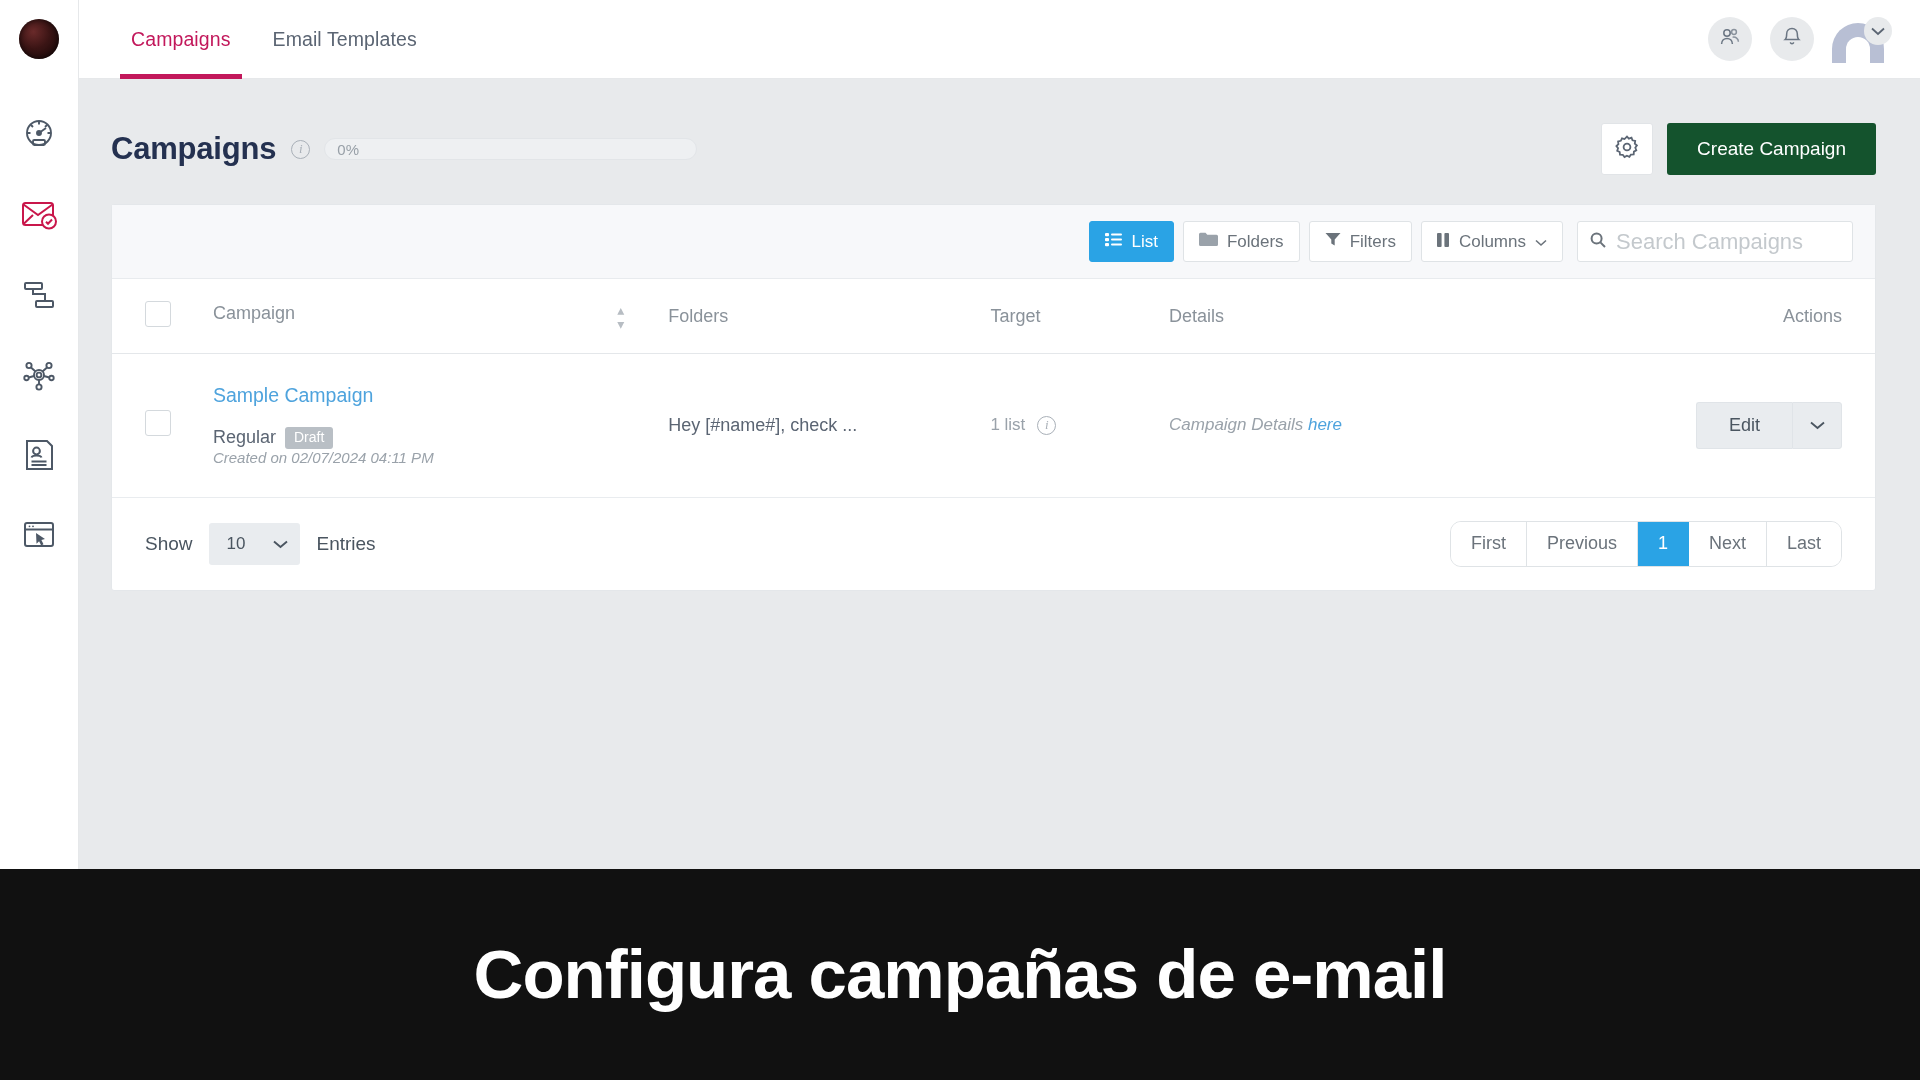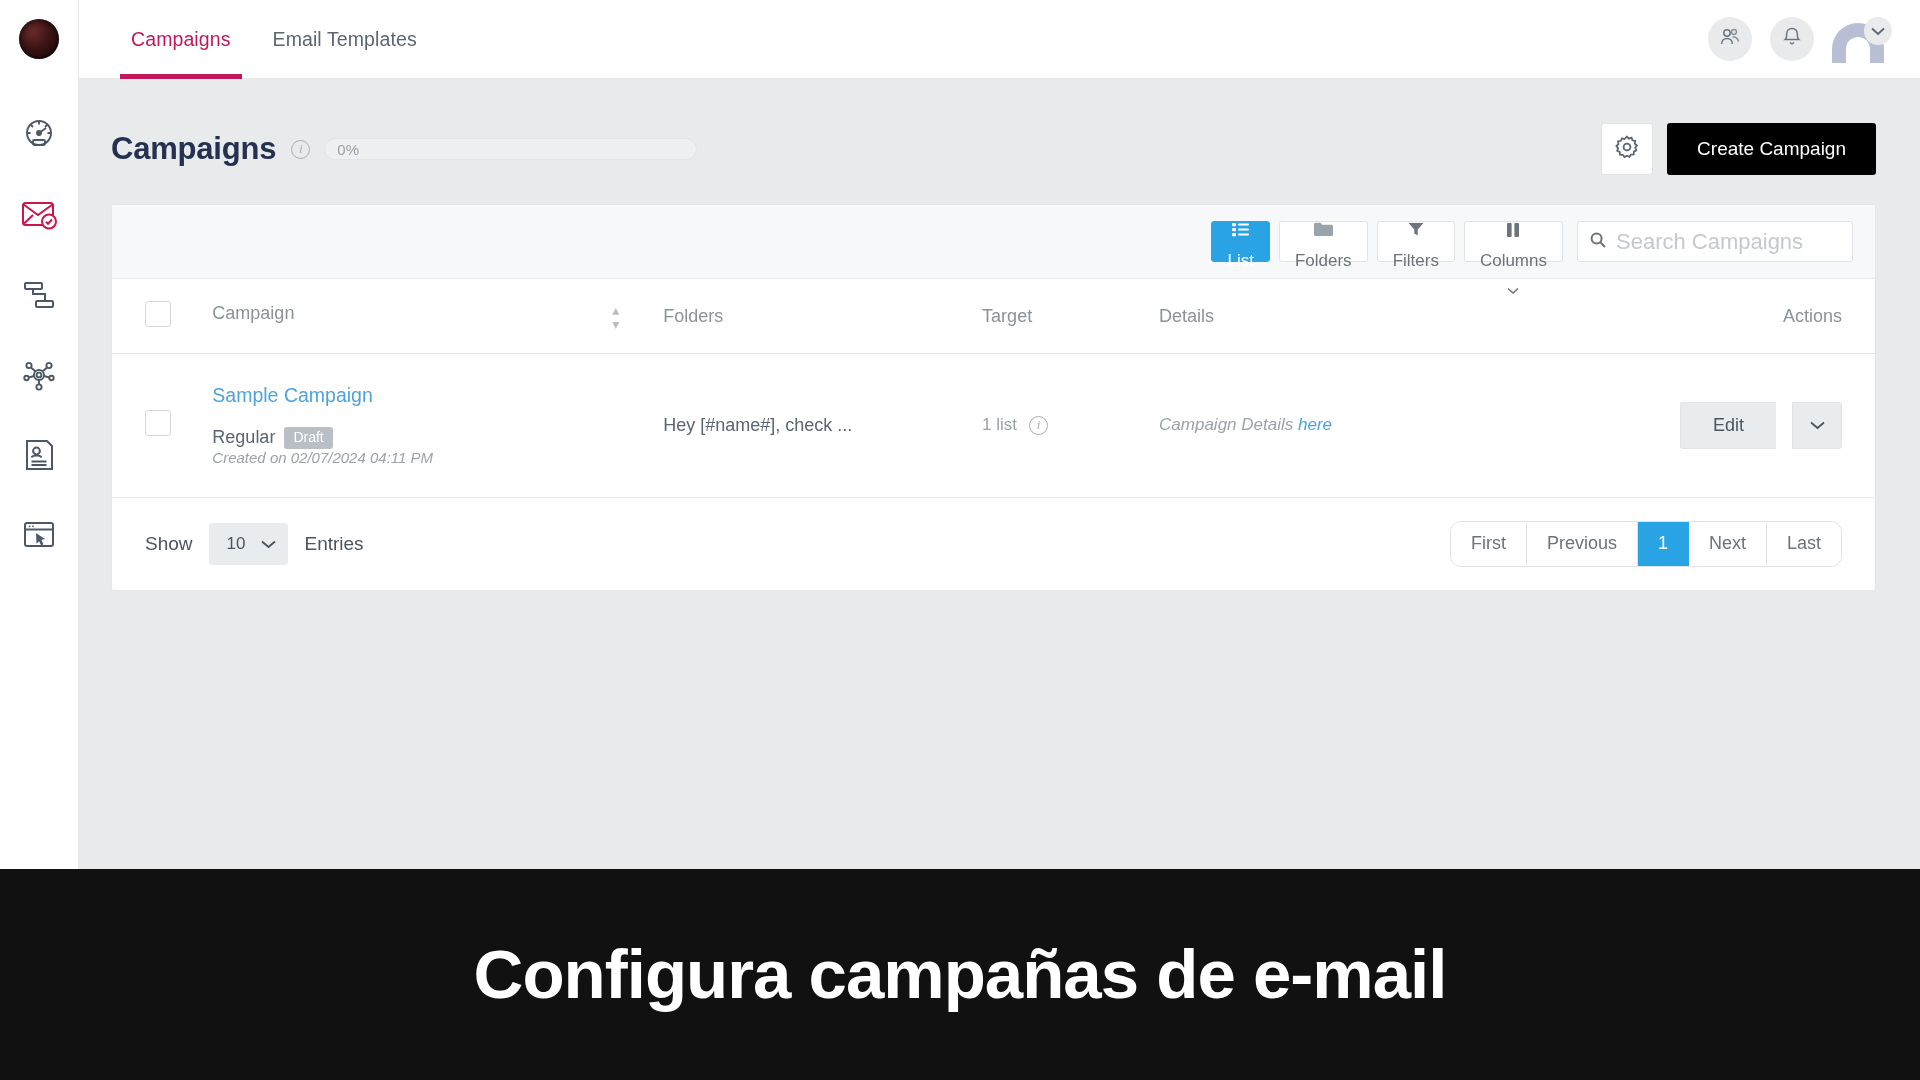--- a/index.html
+++ b/index.html
@@ -102,21 +102,21 @@
     border: 1px solid #e2e5e8;
   }
   .progress-label { font-size: 15px; color: #98a0a8; padding-left: 12px; }
   .head-actions { margin-left: auto; display: flex; align-items: center; gap: 14px; }
   .gear-btn {
     width: 52px; height: 52px; background: #fff; border: 1px solid #e1e4e7;
     border-radius: 3px; display: flex; align-items: center; justify-content: center;
     cursor: pointer;
   }
   .create-btn {
-    height: 52px; padding: 0 30px; background: #000000; color: #fff;
+    height: 52px; padding: 0 30px; background: #14532d; color: #fff;
     font-size: 19px; border: none; border-radius: 3px; cursor: pointer;
     font-family: "Liberation Sans", sans-serif;
     display: flex; align-items: center;
   }
 
   
   .card {
     margin: 29px 44px 0 32px;
     background: #fff;
     border: 1px solid #e4e7ea;
@@ -125,21 +125,21 @@
   .card-toolbar {
     height: 74px; background: #f7f8fa;
     border-bottom: 1px solid #e8ebee;
     display: flex; align-items: center; justify-content: flex-end;
     padding-right: 22px; gap: 0;
   }
   .tbtn {
     height: 41px; padding: 0 15px; background: #fff;
     border: 1px solid #dfe3e6; margin-left: 9px; border-radius: 3px;
     display: flex; align-items: center; gap: 9px;
-    font-size: 17px; color: #6b737b; cursor: pointer; flex-direction: column;
+    font-size: 17px; color: #6b737b; cursor: pointer;
   }
   .tbtn.active { background: #2aa3e5; border-color: #2aa3e5; color: #fff; }
   .search-box {
     position: relative; margin-left: 14px;
     width: 276px; height: 41px;
     border: 1px solid #dfe3e6; background: #fff; border-radius: 3px;
     display: flex; align-items: center; padding-left: 12px; gap: 10px;
   }
   .search-box input {
     border: none; outline: none; font-size: 22px; color: #7b838b;
@@ -170,21 +170,21 @@
   .badge {
     background: #b9bfc5; color: #fff; font-size: 14px;
     padding: 2px 9px 3px; border-radius: 3px; line-height: 1.2;
   }
   .camp-meta { font-size: 15px; color: #9aa2aa; font-style: italic; margin-top: 10px; }
   .cell-muted { font-size: 17px; color: #9aa2aa; }
   .cell-sub { font-size: 18px; color: #5b6573; }
   .target-cell { display: flex; align-items: center; gap: 12px; }
   .details-cell { font-size: 17px; color: #9aa2aa; font-style: italic; }
   .details-cell a { color: #4ea3dd; text-decoration: none; cursor: pointer; }
-  .edit-group { display: inline-flex; gap: 16px; }
+  .edit-group { display: inline-flex; }
   .edit-btn {
     height: 47px; padding: 0 32px; background: #e9ecef; border: 1px solid #e0e4e8;
     border-right: none; border-radius: 3px 0 0 3px;
     font-size: 18px; color: #4a5560; cursor: pointer;
     display: flex; align-items: center;
     font-family: "Liberation Sans", sans-serif;
   }
   .edit-caret {
     width: 50px; height: 47px; background: #e9ecef; border: 1px solid #e0e4e8;
     border-radius: 0 3px 3px 0; cursor: pointer;
@@ -192,21 +192,21 @@
   }
 
   
   .card-foot {
     height: 92px; display: flex; align-items: center;
     padding: 0 33px;
   }
   .show-entries { display: flex; align-items: center; gap: 16px; font-size: 19px; color: #4a5560; }
   .select-wrap {
     background: #e9ecef; height: 42px; border-radius: 3px;
-    display: flex; align-items: center; padding: 0 12px 0 18px; gap: 16px;
+    display: flex; align-items: center; padding: 0 12px 0 18px; gap: 28px;
     cursor: pointer; font-size: 17px; color: #4a5560;
   }
   .pager { margin-left: auto; display: flex; border: 1px solid #dfe3e6; border-radius: 11px; overflow: hidden; }
   .pg {
     height: 44px; padding: 0 20px; display: flex; align-items: center;
     font-size: 18px; color: #6b737b; background: #fff; cursor: pointer;
     border-right: 1px solid #dfe3e6;
   }
   .pg:last-child { border-right: none; }
   .pg.active { background: #2aa3e5; color: #fff; border-right-color: #2aa3e5; }

